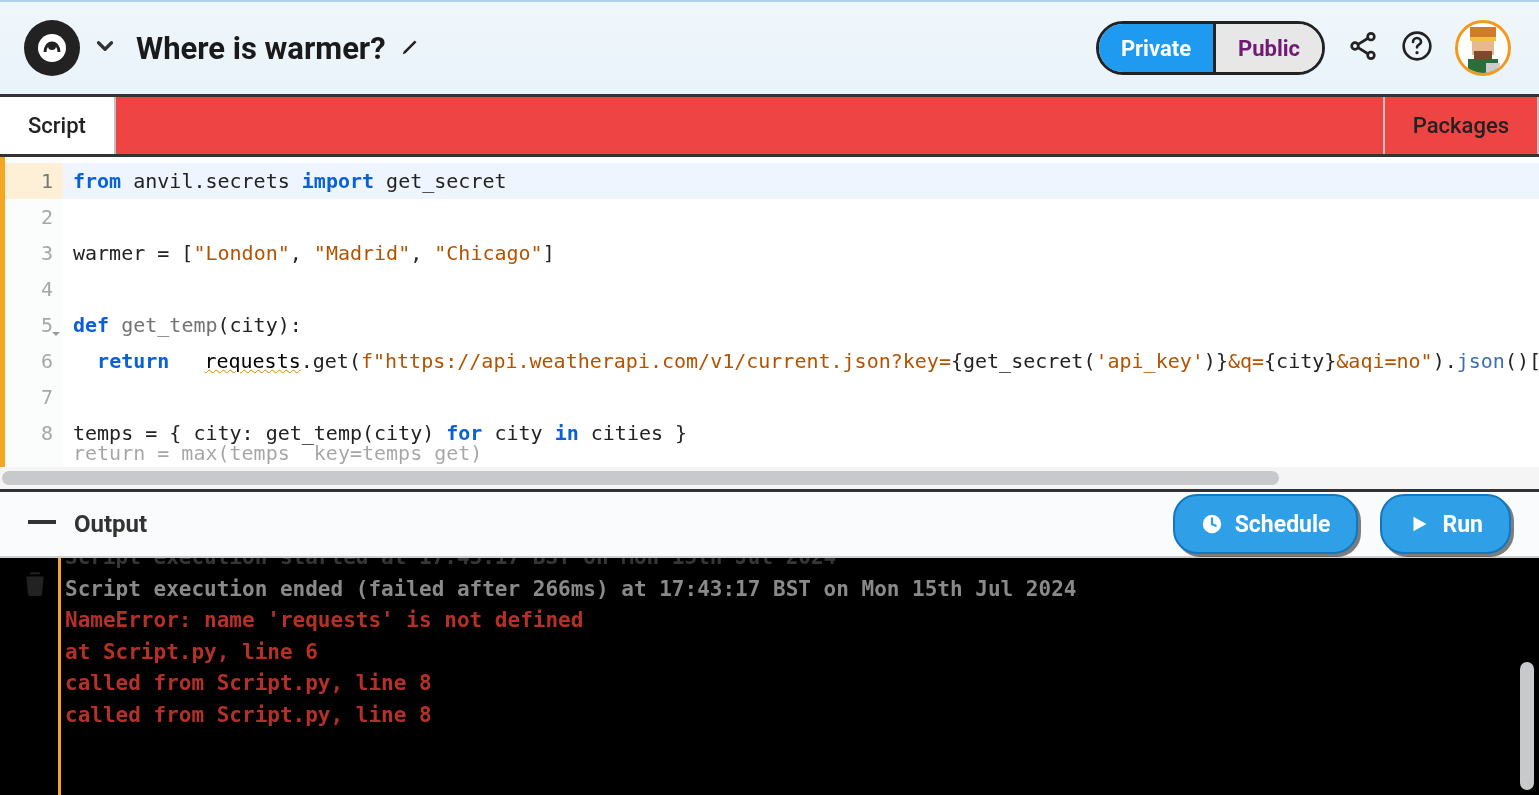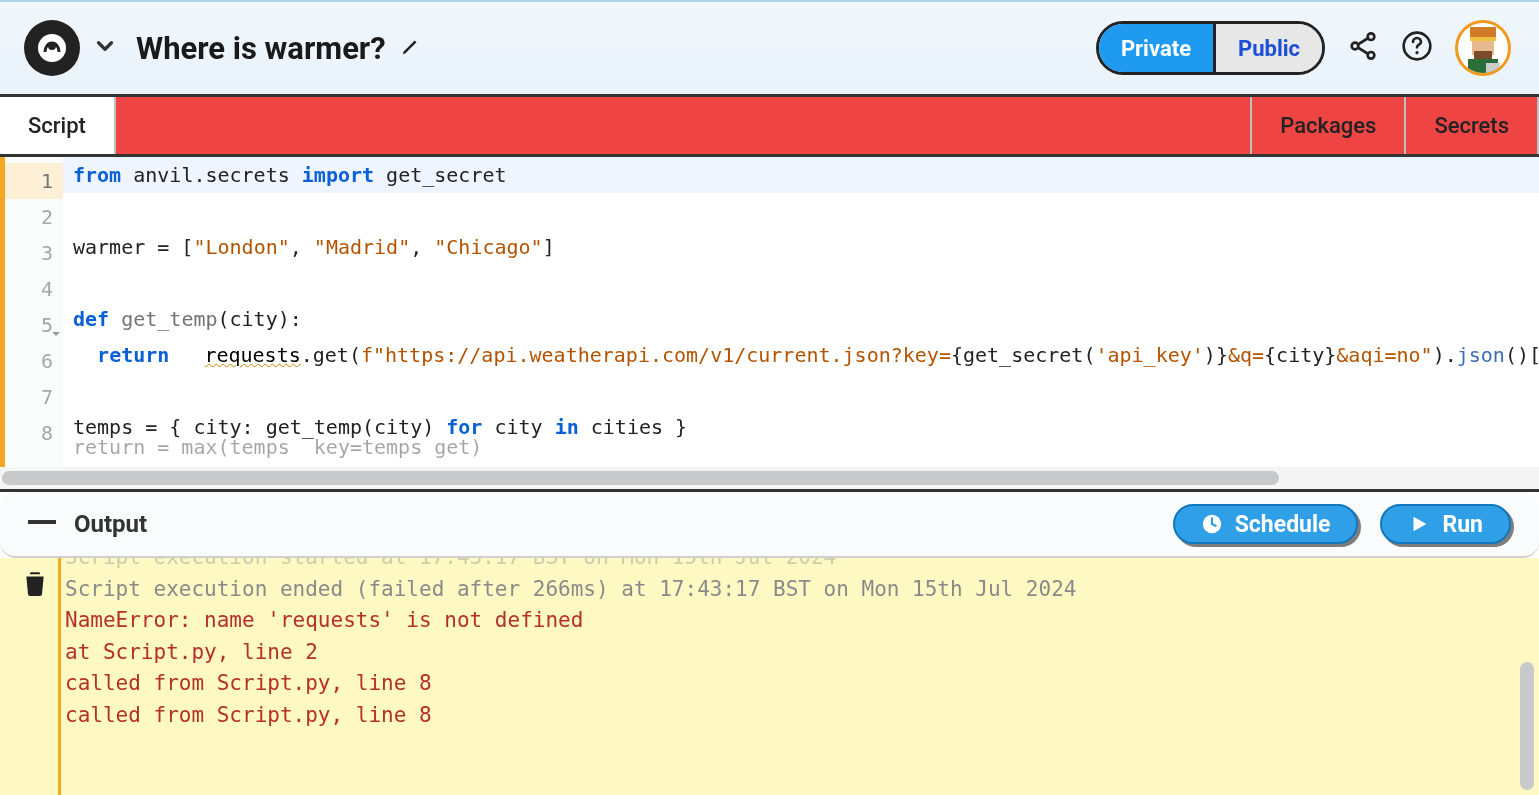--- a/index.html
+++ b/index.html
@@ -37,21 +37,21 @@
 .spacer { flex:1; }
 .pill {
   display:inline-flex; border:3px solid #222; border-radius:30px; overflow:hidden;
   height:54px;
 }
 .pill .seg {
   display:flex; align-items:center; padding:0 22px;
   font-size:22px; font-weight:700;
 }
 .seg.priv { background:#1e9bf0; color:#fff; }
-.seg.pub  { background:#e7e7e7; color:#1d4ed8; border-left:3px solid #222; }
+.seg.pub  { background:#e7e7e7; color:#701a75; border-left:3px solid #222; }
 .hdr-icon { margin-left:22px; color:#222; }
 .hdr-icon svg { width:32px; height:32px; }
 .avatar {
   width:56px; height:56px; border-radius:50%; border:3px solid #f39a1e; margin-left:22px;
   background:#fff; display:flex; align-items:flex-end; justify-content:center; overflow:hidden;
 }
 .avatar-inner { width:42px; height:48px; }
 
 
 .tabs {
@@ -76,57 +76,57 @@
   border-left:5px solid #f5a623;
 }
 .gutter {
   width:58px; background:#fbfcfc; color:#a6a7a8; font-size:20px; text-align:right;
   padding-top:6px;
 }
 .gutter .ln { height:36px; line-height:36px; padding-right:10px; position:relative; }
 .gutter .ln.hi { background:#fdf0d6; color:#777; }
 .gutter .fold { position:absolute; right:0; top:9px; }
 .gutter .fold svg{ width:14px; height:14px; fill:#999; }
-.code-area { flex:1; overflow:hidden; font-size:20px; }
+.code-area { flex:1; padding-top:6px; overflow:hidden; font-size:20px; }
 .code-line { height:36px; line-height:36px; white-space:pre; padding-left:10px; }
 .code-line.hi { background:#eef5fe; }
 .kw   { color:#0a61d6; font-weight:600; }
 .nm   { color:#222; }
 .str  { color:#b35300; }
 .fnct { color:#737373; }
 .pn   { color:#222; }
 .mth  { color:#3b6fb5; }
 .wave { text-decoration:underline wavy #d08400; text-decoration-thickness:1px;margin-left:23px; }
 
 
 .hscroll { height:22px; background:#f5f5f5; display:flex; align-items:center; }
 .hscroll .thumb { height:14px; background:#c8c9cb; border-radius:7px; margin-left:2px; width:83%; }
 
 
 .hdiv { height:3px; background:#333; }
 
 
 .ohead {
   display:flex; align-items:center; height:66px;
-  padding:0 28px; background:#fafbfc; border-bottom:2px solid #d0d0d0;border-radius:16px;
+  padding:0 28px; background:#fafbfc; border-bottom:2px solid #d0d0d0;
 }
 .collapse-icon svg { width:28px; height:18px; }
 .ohead .lbl { font-size:24px; font-weight:700; color:#333; margin-left:18px; }
 .btn {
   display:inline-flex; align-items:center; gap:12px;
-  height:40px; padding:0 26px; border-radius:24px;
+  height:60px; padding:0 26px; border-radius:24px;
   background:#2f9fe8; color:#fff; font-size:23px; font-weight:700;
   border:2px solid #1178be; box-shadow:3px 3px 0 rgba(0,0,0,0.5);
 }
 .btn svg { width:22px; height:22px; fill:#fff; }
 
 
 .output {
-  flex:1; background:#fef9c3; position:relative;
-  padding-left:24px; display:flex; overflow:hidden;
+  flex:1; background:#000000; position:relative;
+  padding-left:24px; display:flex; overflow:hidden;font-weight:bold;
 }
 .trash { position:absolute; left:24px; top:12px; }
 .trash svg{ width:22px; height:26px; fill:#222; }
 .out-lines {
   border-left:3px solid #f5a623;
   margin-left:34px; padding:4px 0 0 4px;
   font-size:21px; line-height:1.5;
 }
 .out-lines .prev { color:#888; opacity:.4; margin-top:-20px; }
 .out-lines .meta { color:#8a8a8a; }
@@ -186,21 +186,20 @@
       <rect x="6" y="34" width="30" height="14" fill="#2a6e3a"></rect>
       <rect x="24" y="38" width="14" height="10" fill="#ccc"></rect>
     </svg>
   </div>
 </div>
 
 <div class="tabs">
   <div class="tab active">Script</div>
   <div class="gap"></div>
   <div class="tab">Packages</div>
-  <div class="tab">Secrets</div>
 </div>
 
 <div class="editor">
   <div class="gutter mono" id="gutter">
       <div class="ln hi">1</div>
       <div class="ln">2</div>
       <div class="ln">3</div>
       <div class="ln">4</div>
       <div class="ln">5<span class="fold"><svg viewBox="0 0 14 14">
             <path d="M3 5l4 4 4-4z"></path>
@@ -254,20 +253,20 @@
 <div class="output">
   <span class="trash">
     <svg viewBox="0 0 20 24">
         <path d="M2 6h16l-1.5 16a2 2 0 01-2 2h-9a2 2 0 01-2-2L2 6zm4-4h8l1 2H5l1-2z"></path>
       </svg>
   </span>
   <div class="out-lines mono" id="outlines">
       <div class="prev">Script execution started at 17:43:17 BST on Mon 15th Jul 2024</div>
       <div class="meta">Script execution ended (failed after 266ms) at 17:43:17 BST on Mon 15th Jul 2024</div>
       <div class="err">NameError: name 'requests' is not defined</div>
-      <div class="err">at Script.py, line 2</div>
+      <div class="err">at Script.py, line 6</div>
       <div class="err">called from Script.py, line 8</div>
       <div class="err">called from Script.py, line 8</div>
     </div>
   <div class="vscroll">
     <div class="vthumb"></div>
   </div>
 </div>
 
 </body></html>

